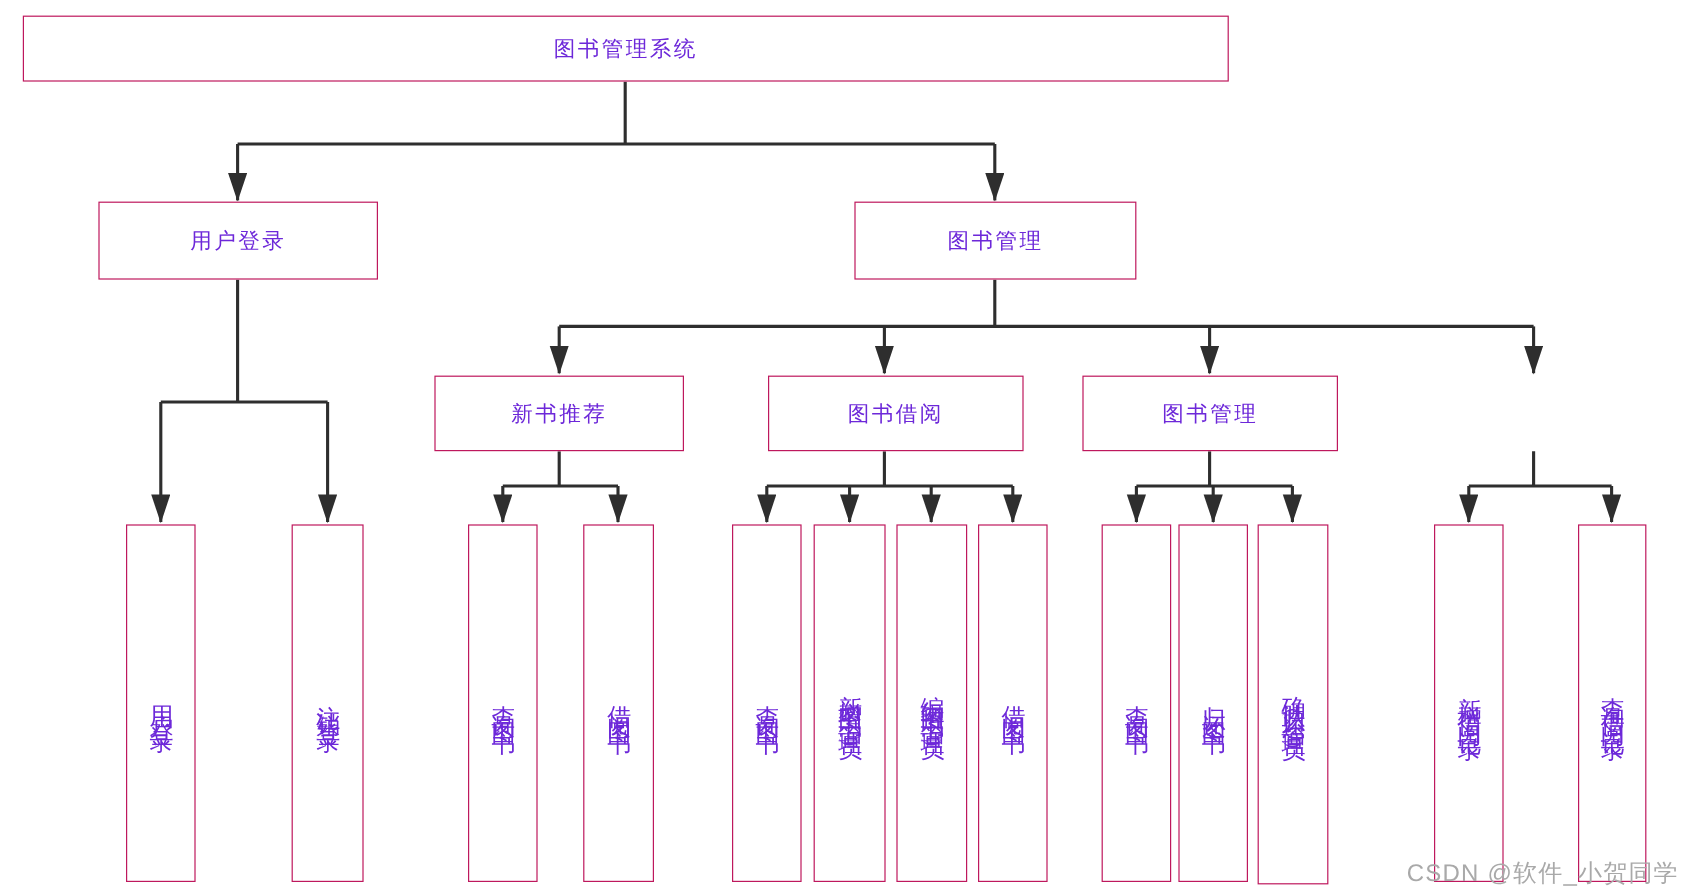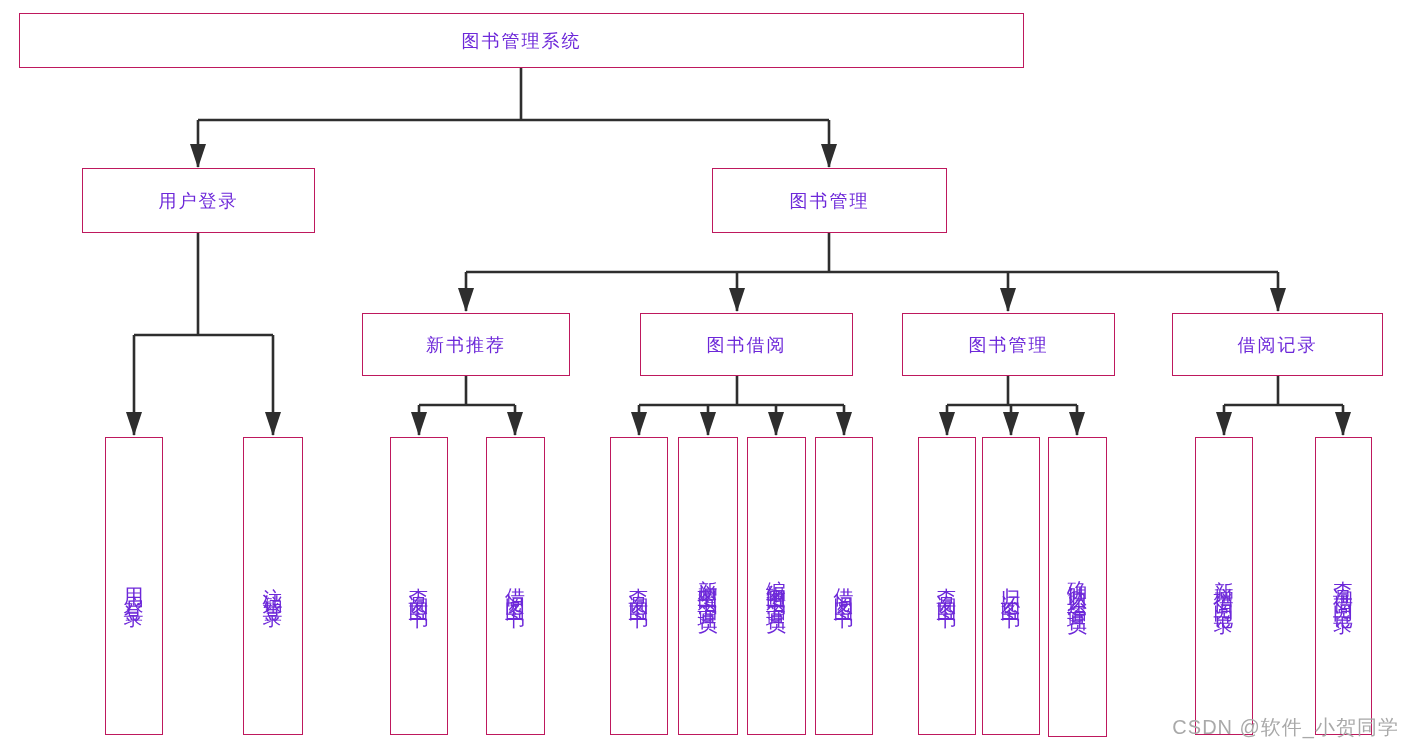--- a/index.html
+++ b/index.html
@@ -100,21 +100,20 @@
   </svg>
 
   <div class="node h" style="left:19px;top:13px;width:1005px;height:55px">图书管理系统</div>
 
   <div class="node h" style="left:82px;top:168px;width:233px;height:65px">用户登录</div>
   <div class="node h" style="left:712px;top:168px;width:235px;height:65px">图书管理</div>
 
   <div class="node h" style="left:362px;top:313px;width:208px;height:63px">新书推荐</div>
   <div class="node h" style="left:640px;top:313px;width:213px;height:63px">图书借阅</div>
   <div class="node h" style="left:902px;top:313px;width:213px;height:63px">图书管理</div>
-  <div class="node h" style="left:1172px;top:313px;width:211px;height:63px">借阅记录</div>
 
   <div class="node v" style="left:105px;top:437px;width:58px;height:298px">用户登录</div>
   <div class="node v" style="left:243px;top:437px;width:60px;height:298px">注销登录</div>
 
   <div class="node v" style="left:390px;top:437px;width:58px;height:298px">查询图书</div>
   <div class="node v" style="left:486px;top:437px;width:59px;height:298px">借阅图书</div>
 
   <div class="node v" style="left:610px;top:437px;width:58px;height:298px">查询图书</div>
   <div class="node v long" style="left:678px;top:437px;width:60px;height:298px">新增图书（管理员）</div>
   <div class="node v long" style="left:747px;top:437px;width:59px;height:298px">编辑图书（管理员）</div>

